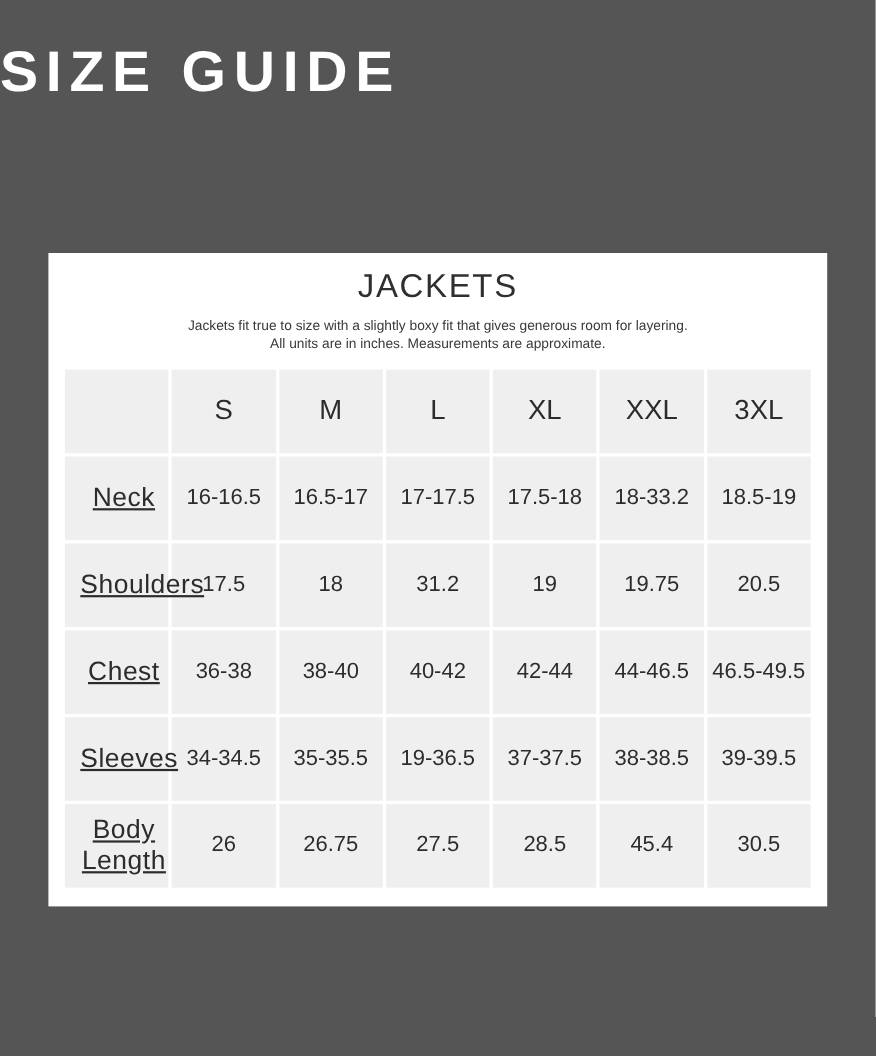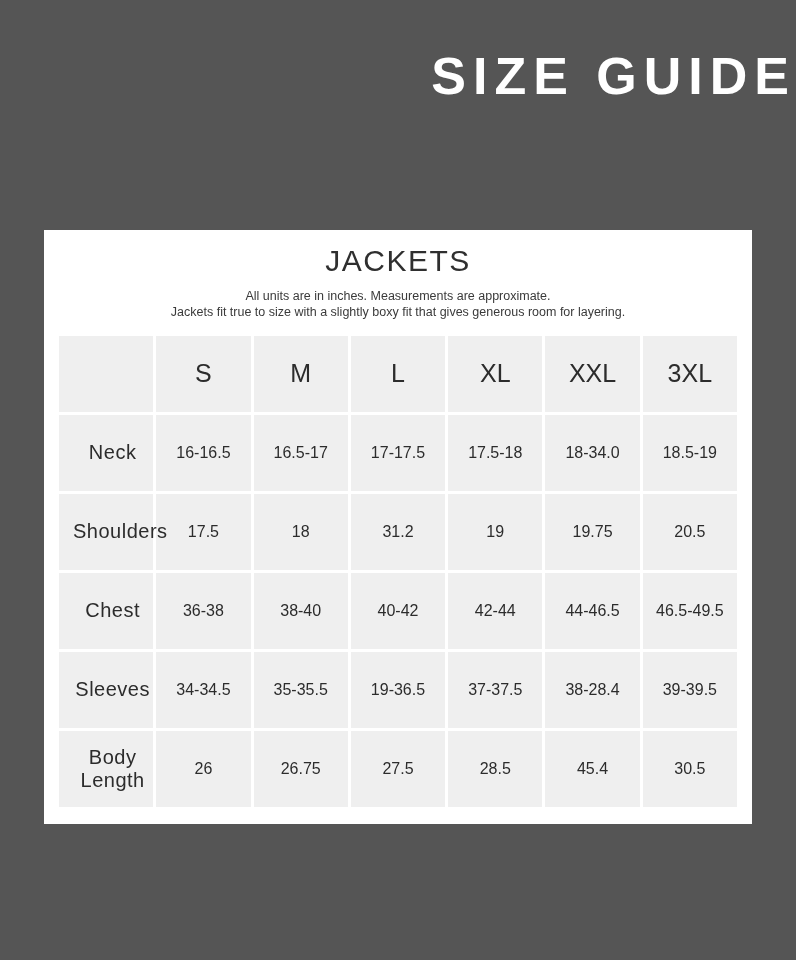--- a/index.html
+++ b/index.html
@@ -13,26 +13,26 @@
     font-family: "Liberation Sans", sans-serif;
     overflow: hidden;
   }
   .page {
     position: relative;
     width: 796px;
     height: 960px;
     box-sizing: border-box;
   }
   .main-title {
-    text-align: right;
+    text-align: left;
     color: #ffffff;
     font-size: 52px;
     font-weight: bold;
     letter-spacing: 7px;
-    padding-top: 48px;
+    padding-top: 38px;
     line-height: 1.1;
     font-family: "Liberation Sans", sans-serif;
   }
   .card {
     position: absolute;
     left: 44px;
     top: 230px;
     width: 708px;
     background: #ffffff;
     box-sizing: border-box;
@@ -73,46 +73,47 @@
     background: #efefef !important;
   }
   th.size-head {
     font-size: 25px;
     font-weight: bold;
     color: #232323;
   }
   td.row-label {
     text-align: left;
     padding-left: 14px;
-    font-size: 20px;
+    font-size: 24px;
     letter-spacing: 0.5px;
     color: #262626;
     width: 148px;
+    text-decoration: underline;
   }
   td.cell-val {
-    font-size: 16px;
+    font-size: 20px;
     color: #333333;
   }
   .label-wrap {
     display: block;
     line-height: 1.15;
   }
 </style>
 </head>
 <body>
 
 <div class="page">
 
   <div class="main-title">SIZE GUIDE</div>
 
   <div class="card">
     <div class="card-title">JACKETS</div>
     <div class="card-note">
+      <div>Jackets fit true to size with a slightly boxy fit that gives generous room for layering.</div>
       <div>All units are in inches. Measurements are approximate.</div>
-      <div>Jackets fit true to size with a slightly boxy fit that gives generous room for layering.</div>
     </div>
 
     <table class="size-table">
       <thead>
         <tr>
           <th class="corner-cell"></th>
           <th class="size-head">S</th>
           <th class="size-head">M</th>
           <th class="size-head">L</th>
           <th class="size-head">XL</th>
@@ -120,21 +121,21 @@
           <th class="size-head">3XL</th>
         </tr>
       </thead>
       <tbody>
         <tr>
           <td class="row-label">Neck</td>
           <td class="cell-val">16-16.5</td>
           <td class="cell-val">16.5-17</td>
           <td class="cell-val">17-17.5</td>
           <td class="cell-val">17.5-18</td>
-          <td class="cell-val">18-34.0</td>
+          <td class="cell-val">18-33.2</td>
           <td class="cell-val">18.5-19</td>
         </tr>
         <tr>
           <td class="row-label">Shoulders</td>
           <td class="cell-val">17.5</td>
           <td class="cell-val">18</td>
           <td class="cell-val">31.2</td>
           <td class="cell-val">19</td>
           <td class="cell-val">19.75</td>
           <td class="cell-val">20.5</td>
@@ -147,21 +148,21 @@
           <td class="cell-val">42-44</td>
           <td class="cell-val">44-46.5</td>
           <td class="cell-val">46.5-49.5</td>
         </tr>
         <tr>
           <td class="row-label">Sleeves</td>
           <td class="cell-val">34-34.5</td>
           <td class="cell-val">35-35.5</td>
           <td class="cell-val">19-36.5</td>
           <td class="cell-val">37-37.5</td>
-          <td class="cell-val">38-28.4</td>
+          <td class="cell-val">38-38.5</td>
           <td class="cell-val">39-39.5</td>
         </tr>
         <tr>
           <td class="row-label">
               <span class="label-wrap">Body Length</span>
             </td>
           <td class="cell-val">26</td>
           <td class="cell-val">26.75</td>
           <td class="cell-val">27.5</td>
           <td class="cell-val">28.5</td>

